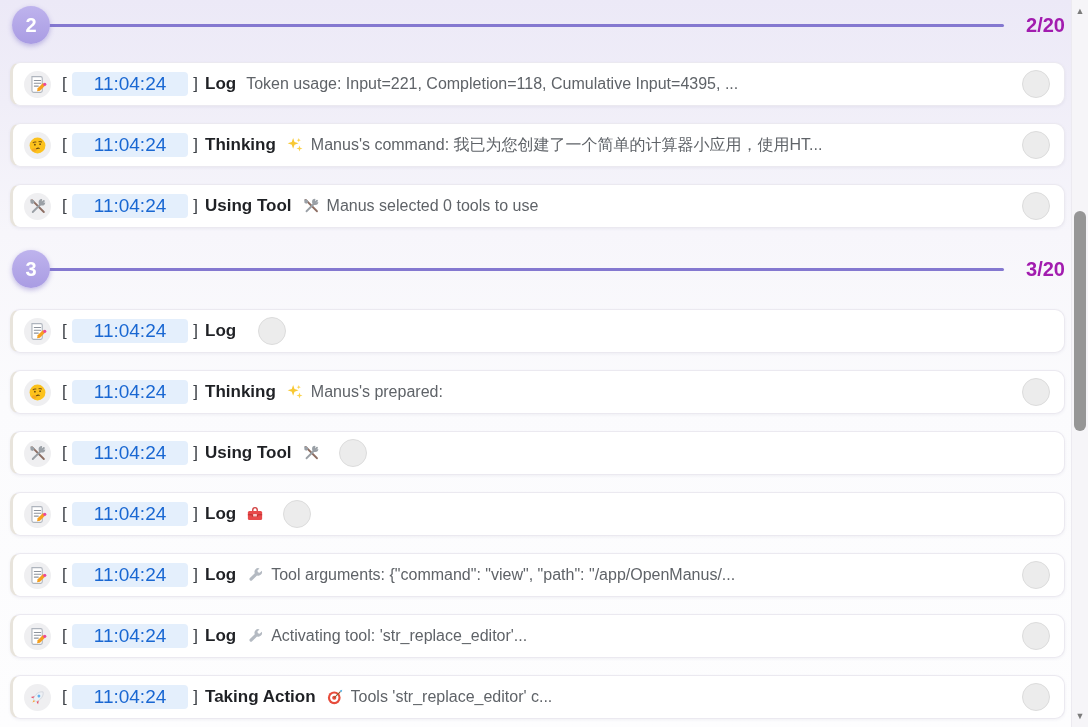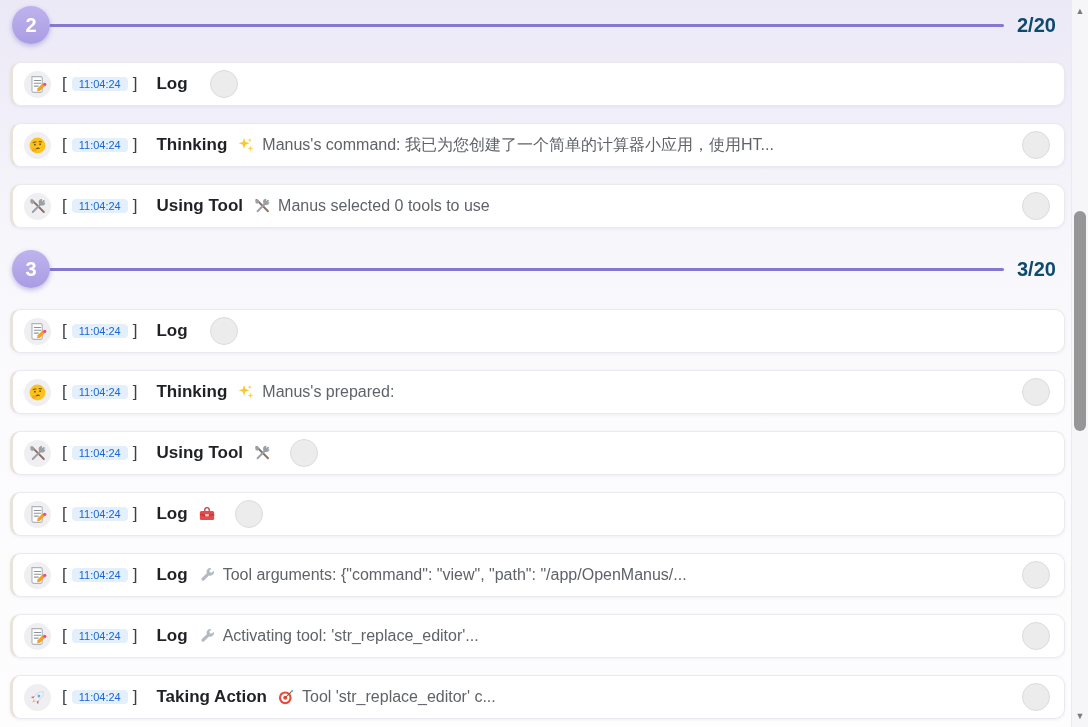--- a/index.html
+++ b/index.html
@@ -14,38 +14,38 @@
   .divider { display:flex; align-items:center; height:40px; margin:0 0 17px 2px; }
   .divider.second { margin-top:21px; margin-bottom:20px; }
   .step-circle {
     width:38px; height:38px; border-radius:50%; flex:none;
     background:linear-gradient(180deg,#beb3ed 0%,#a99ce3 100%);
     color:#fff; font-weight:bold; font-size:20px;
     display:flex; align-items:center; justify-content:center;
     box-shadow:0 2px 5px rgba(124,108,200,.45); z-index:1;
   }
   .step-line { flex:1; height:3px; background:#8478d0; margin-left:-2px; border-radius:2px; }
-  .step-progress { margin-left:13px; font-size:20px; font-weight:bold; color:#0c4a6e; min-width:48px; white-space:nowrap; }
+  .step-progress { margin-left:13px; font-size:20px; font-weight:bold; color:#a21caf; min-width:48px; text-align:right; white-space:nowrap; }
 
   .card {
     display:flex; align-items:center; height:44px; background:#fff;
     border:1px solid #ebe9f0; border-left:3px solid #e8e4dc; border-radius:10px;
     margin-bottom:17px; padding:0 14px 0 11px;
     box-shadow:0 1px 3px rgba(90,90,130,.08);
   }
   .chip {
     width:27px; height:27px; border-radius:50%; background:#efeff1; flex:none;
     display:flex; align-items:center; justify-content:center; margin-right:11px;
   }
   .bracket { color:#3c4046; font-size:17px; flex:none; }
   .time {
-    background:#e4effc; color:#1967d2; font-size:11px;
-    padding:1px 7px; border-radius:4px; margin:0 5px; flex:none;
-  }
-  .label { font-size:17px; font-weight:bold; color:#1f2125; margin:0 10px 0 19px; white-space:nowrap; flex:none; }
+    background:#e4effc; color:#1967d2; font-size:19px;
+    padding:1px 22px; border-radius:4px; margin:0 5px; flex:none;
+  }
+  .label { font-size:17px; font-weight:bold; color:#1f2125; margin:0 10px 0 7px; white-space:nowrap; flex:none; }
   .msgicon { flex:none; display:flex; align-items:center; margin-right:7px; }
   .message { font-size:16px; color:#5f6368; white-space:nowrap; overflow:hidden; flex:1; }
   .radio {
     width:28px; height:28px; border-radius:50%; flex:none;
     background:#ececec; border:1px solid #dcdcdc; margin-left:12px; cursor:pointer;
   }
 
   .scrollbar {
     position:absolute; top:0; right:0; width:17px; height:727px;
     background:#f6f5f8; border-left:1px solid #eceaf0;
@@ -130,20 +130,21 @@
   <div class="card">
     <span class="chip">
         <svg width="19" height="19" viewBox="0 0 24 24">
           <use href="#i-memo"></use>
         </svg>
       </span>
     <span class="bracket">[</span>
     <span class="time">11:04:24</span>
     <span class="bracket">]</span>
     <span class="label">Log</span>
+    <span class="message">Token usage: Input=221, Completion=118, Cumulative Input=4395, ...</span>
     <span class="radio"></span>
   </div>
 
   <div class="card">
     <span class="chip">
         <svg width="19" height="19" viewBox="0 0 24 24">
           <use href="#i-think"></use>
         </svg>
       </span>
     <span class="bracket">[</span>
@@ -298,21 +299,21 @@
       </span>
     <span class="bracket">[</span>
     <span class="time">11:04:24</span>
     <span class="bracket">]</span>
     <span class="label">Taking Action</span>
     <span class="msgicon">
         <svg width="18" height="18" viewBox="0 0 24 24">
           <use href="#i-dart"></use>
         </svg>
       </span>
-    <span class="message">Tool 'str_replace_editor' c...</span>
+    <span class="message">Tools 'str_replace_editor' c...</span>
     <span class="radio"></span>
   </div>
 
 </div>
 
 <div class="scrollbar">
   <div class="sb-btn sb-up">▲</div>
   <div class="sb-thumb"></div>
   <div class="sb-btn sb-down">▼</div>
 </div>

